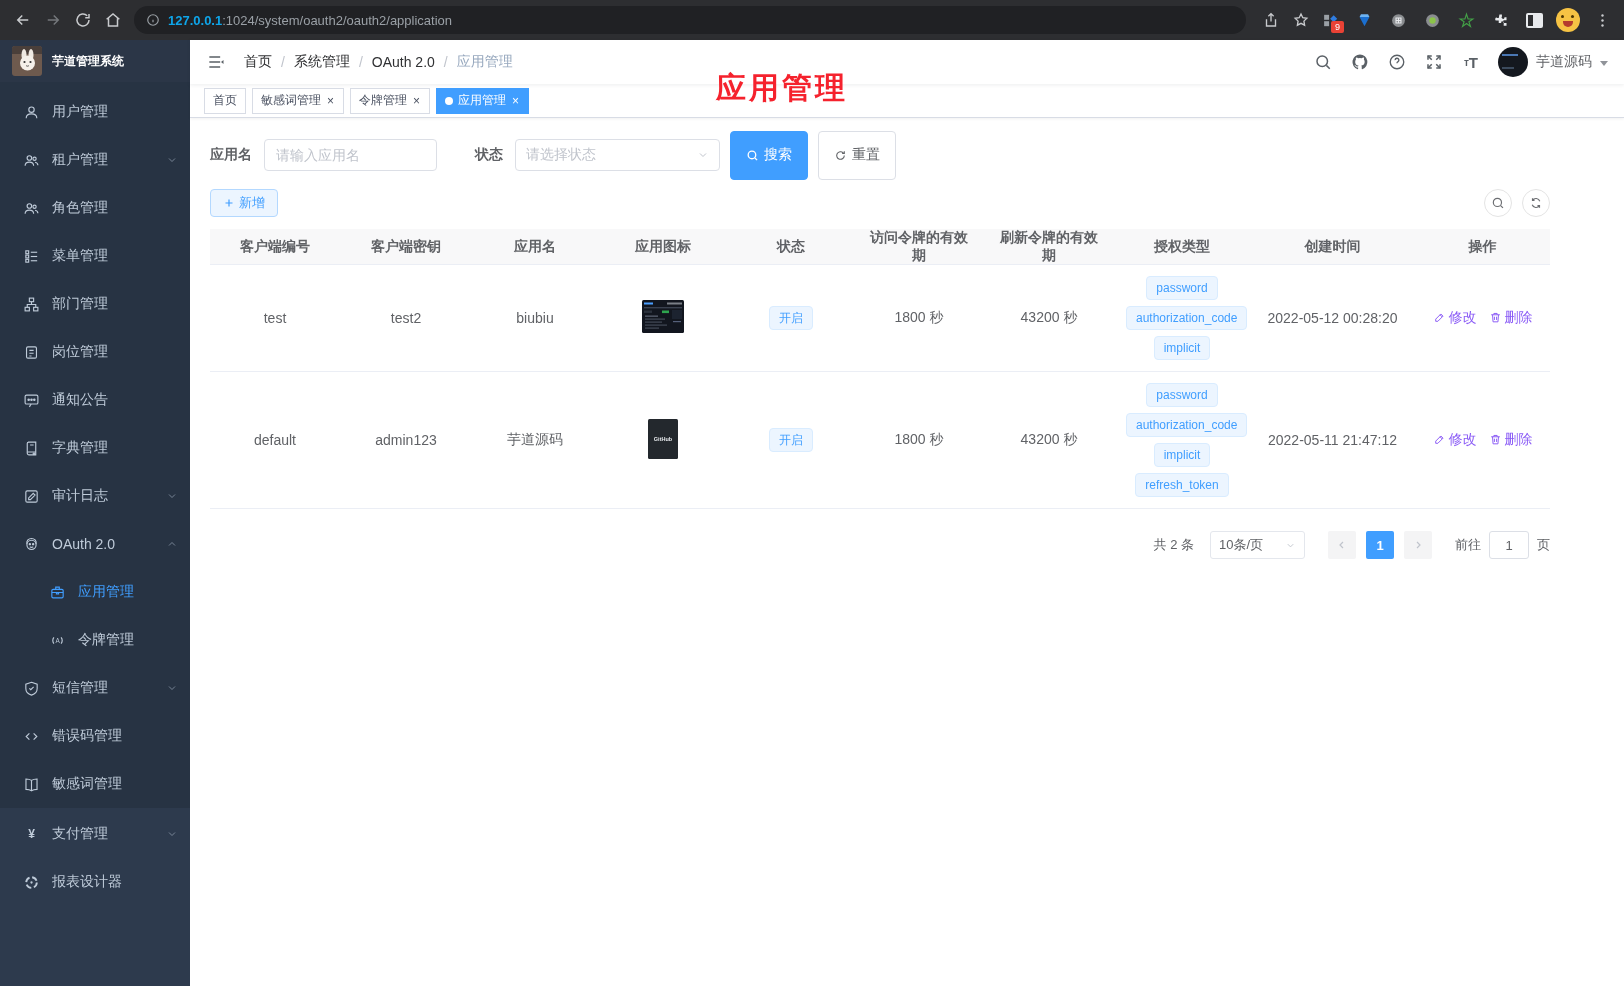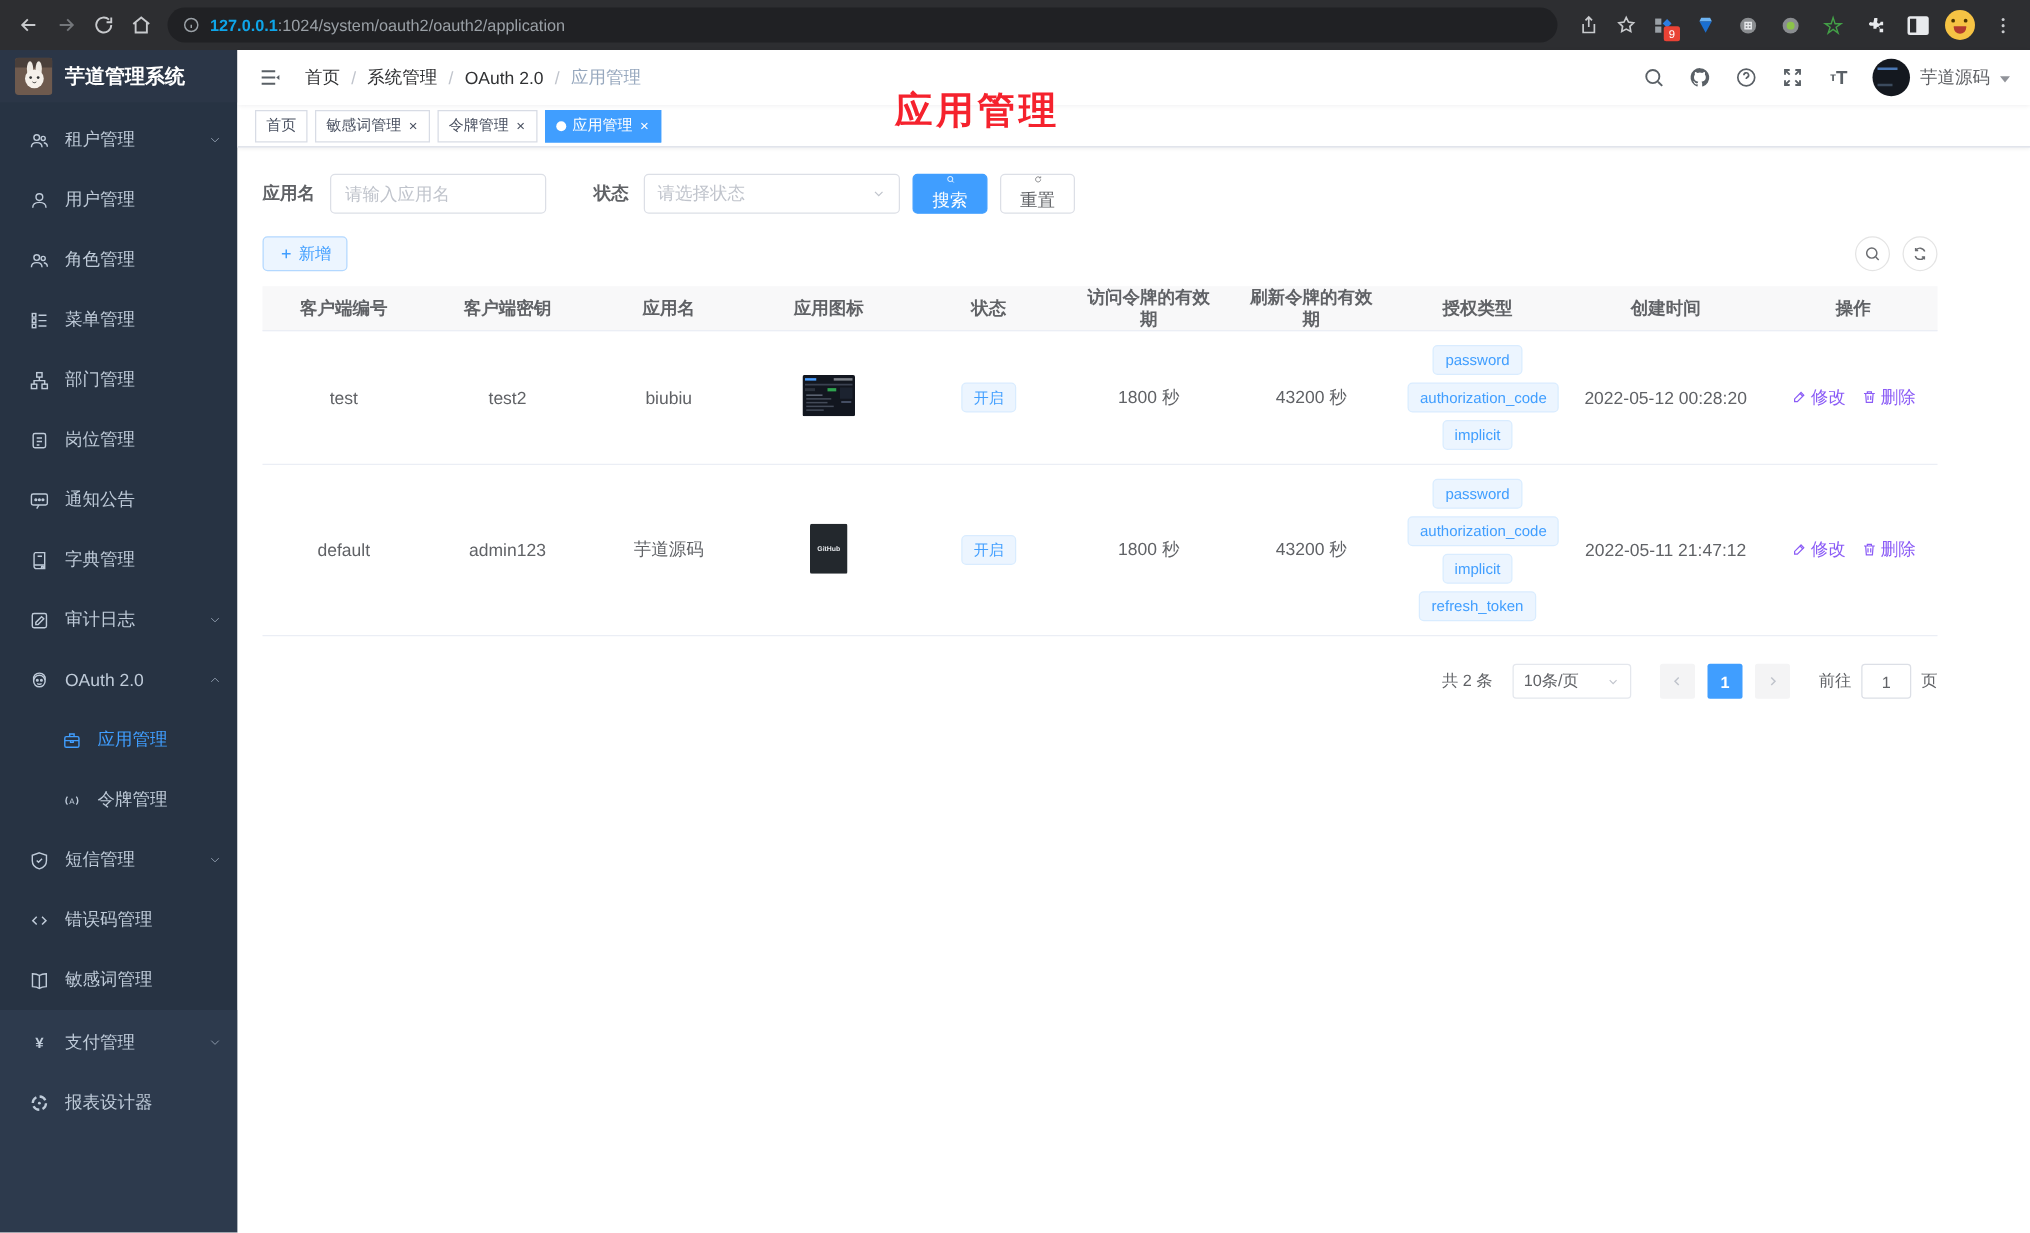--- a/index.html
+++ b/index.html
@@ -31,21 +31,21 @@
   .panel-ico { width:17px; height:15px; background:#e8eaed; border-radius:2px; position:relative; }
   .panel-ico:before { content:""; position:absolute; left:2px; top:2px; width:5px; height:11px; background:#2d2e31; }
 
   
   .app { display:flex; height:946px; }
 
   
   .sidebar { width:190px; flex:0 0 190px; background:#273343; display:flex; flex-direction:column; color:#bfcbd9; }
   .logo-row { height:42px; background:#2b3647; display:flex; align-items:center; padding:0 12px; gap:10px; flex:0 0 auto; }
   .logo-img { width:30px; height:30px; border-radius:3px; overflow:hidden; flex:0 0 auto; }
-  .logo-title { color:#fff; font-weight:700; font-size:16px; white-space:nowrap; }
+  .logo-title { color:#fff; font-weight:700; font-size:12px; white-space:nowrap; }
   .menu { flex:0 0 auto; padding-top:6px; }
   .menu-bottom { flex:1; background:#2d3a4d; padding-top:2px; }
   .menu-item { height:48px; display:flex; align-items:center; padding:0 12px 0 22px; cursor:pointer;
     font-size:14px; position:relative; white-space:nowrap; }
   .menu-item .mi-icon { width:18px; height:18px; margin-right:12px; flex:0 0 auto; display:flex;
     align-items:center; justify-content:center; }
   .menu-item .mi-icon svg { width:17px; height:17px; }
   .menu-item.sub { padding-left:48px; }
   .menu-item.active { color:#409eff; }
   .mi-chev { margin-left:auto; width:12px; height:12px; color:#8a97a8; display:flex; align-items:center; }
@@ -94,22 +94,22 @@
   .content-inner { width:1340px; margin-left:20px; }
   .filter-row { display:flex; align-items:center; margin-top:21px; height:32px; }
   .f-label { font-size:14px; font-weight:700; color:#606266; margin-right:12px; }
   .f-label.second { margin-left:38px; }
   .text-input { width:173px; height:32px; border:1px solid #dcdfe6; border-radius:4px; padding:0 11px;
     font-size:14px; color:#606266; outline:none; font-family:inherit; }
   .text-input::placeholder { color:#c0c4cc; }
   .select-box { width:205px; height:32px; border:1px solid #dcdfe6; border-radius:4px; padding:0 10px;
     display:flex; align-items:center; justify-content:space-between; color:#c0c4cc; font-size:14px; cursor:pointer; }
   .select-box svg { width:12px; height:12px; color:#c0c4cc; }
-  .btn { height:32px; border-radius:4px; font-size:14px; display:inline-flex; align-items:center; gap:5px;
-    padding:0 15px; cursor:pointer; border:1px solid transparent; font-family:inherit;flex-direction:column; }
+  .btn { height:49px; border-radius:4px; font-size:14px; display:inline-flex; align-items:center; gap:5px;
+    padding:0 15px; cursor:pointer; border:1px solid transparent; font-family:inherit; }
   .btn svg { width:13px; height:13px; }
   .btn-primary { background:#409eff; border-color:#409eff; color:#fff; margin-left:10px; }
   .btn-plainwhite { background:#fff; border-color:#dcdfe6; color:#606266; margin-left:10px; }
   .toolbar-row { display:flex; align-items:center; justify-content:space-between; margin-top:18px; }
   .btn-add { height:28px; padding:0 12px; background:#ecf5ff; border:1px solid #b3d8ff; color:#409eff;
     border-radius:4px; font-size:13px; display:inline-flex; align-items:center; gap:4px; cursor:pointer; }
   .circle-btns { display:flex; gap:10px; }
   .circle-btn { width:28px; height:28px; border-radius:50%; border:1px solid #e4e4e4; background:#fff;
     display:flex; align-items:center; justify-content:center; color:#6b6d71; cursor:pointer; }
   .circle-btn svg { width:14px; height:14px; }
@@ -260,41 +260,41 @@
               <circle cx="18.5" cy="16" r="1.1" fill="#333"></circle>
               <path d="M14 19.5c1 .9 2 .9 3 0" stroke="#333" stroke-width=".8" fill="none"></path>
             </svg>
         </span>
         <span class="logo-title">芋道管理系统</span>
       </div>
       <nav class="menu" id="menu-top">
           <div class="menu-item">
             <span class="mi-icon">
               <svg viewBox="0 0 24 24" fill="none" stroke="currentColor" stroke-width="1.6">
+                <circle cx="12" cy="8" r="3.8"></circle>
+                <path d="M4.5 20c0-4 3.3-6 7.5-6s7.5 2 7.5 6"></path>
+              </svg>
+            </span>
+            <span class="mi-label">用户管理</span>
+          </div>
+          <div class="menu-item">
+            <span class="mi-icon">
+              <svg viewBox="0 0 24 24" fill="none" stroke="currentColor" stroke-width="1.6">
                 <circle cx="9" cy="8.5" r="3.2"></circle>
                 <path d="M3 19.5c0-3.3 2.6-5.2 6-5.2s6 1.9 6 5.2"></path>
                 <circle cx="16.3" cy="9.5" r="2.3"></circle>
                 <path d="M17 14.4c2.4.4 4 2 4 4.4"></path>
               </svg>
             </span>
             <span class="mi-label">租户管理</span>
             <span class="mi-chev down">
               <svg viewBox="0 0 24 24" fill="none" stroke="currentColor" stroke-width="1.6">
                 <path d="m6 9 6 6 6-6"></path>
               </svg>
             </span>
-          </div>
-          <div class="menu-item">
-            <span class="mi-icon">
-              <svg viewBox="0 0 24 24" fill="none" stroke="currentColor" stroke-width="1.6">
-                <circle cx="12" cy="8" r="3.8"></circle>
-                <path d="M4.5 20c0-4 3.3-6 7.5-6s7.5 2 7.5 6"></path>
-              </svg>
-            </span>
-            <span class="mi-label">用户管理</span>
           </div>
           <div class="menu-item">
             <span class="mi-icon">
               <svg viewBox="0 0 24 24" fill="none" stroke="currentColor" stroke-width="1.6">
                 <circle cx="9" cy="8.5" r="3.2"></circle>
                 <path d="M3 19.5c0-3.3 2.6-5.2 6-5.2s6 1.9 6 5.2"></path>
                 <circle cx="16.3" cy="9.5" r="2.3"></circle>
                 <path d="M17 14.4c2.4.4 4 2 4 4.4"></path>
               </svg>
             </span>

